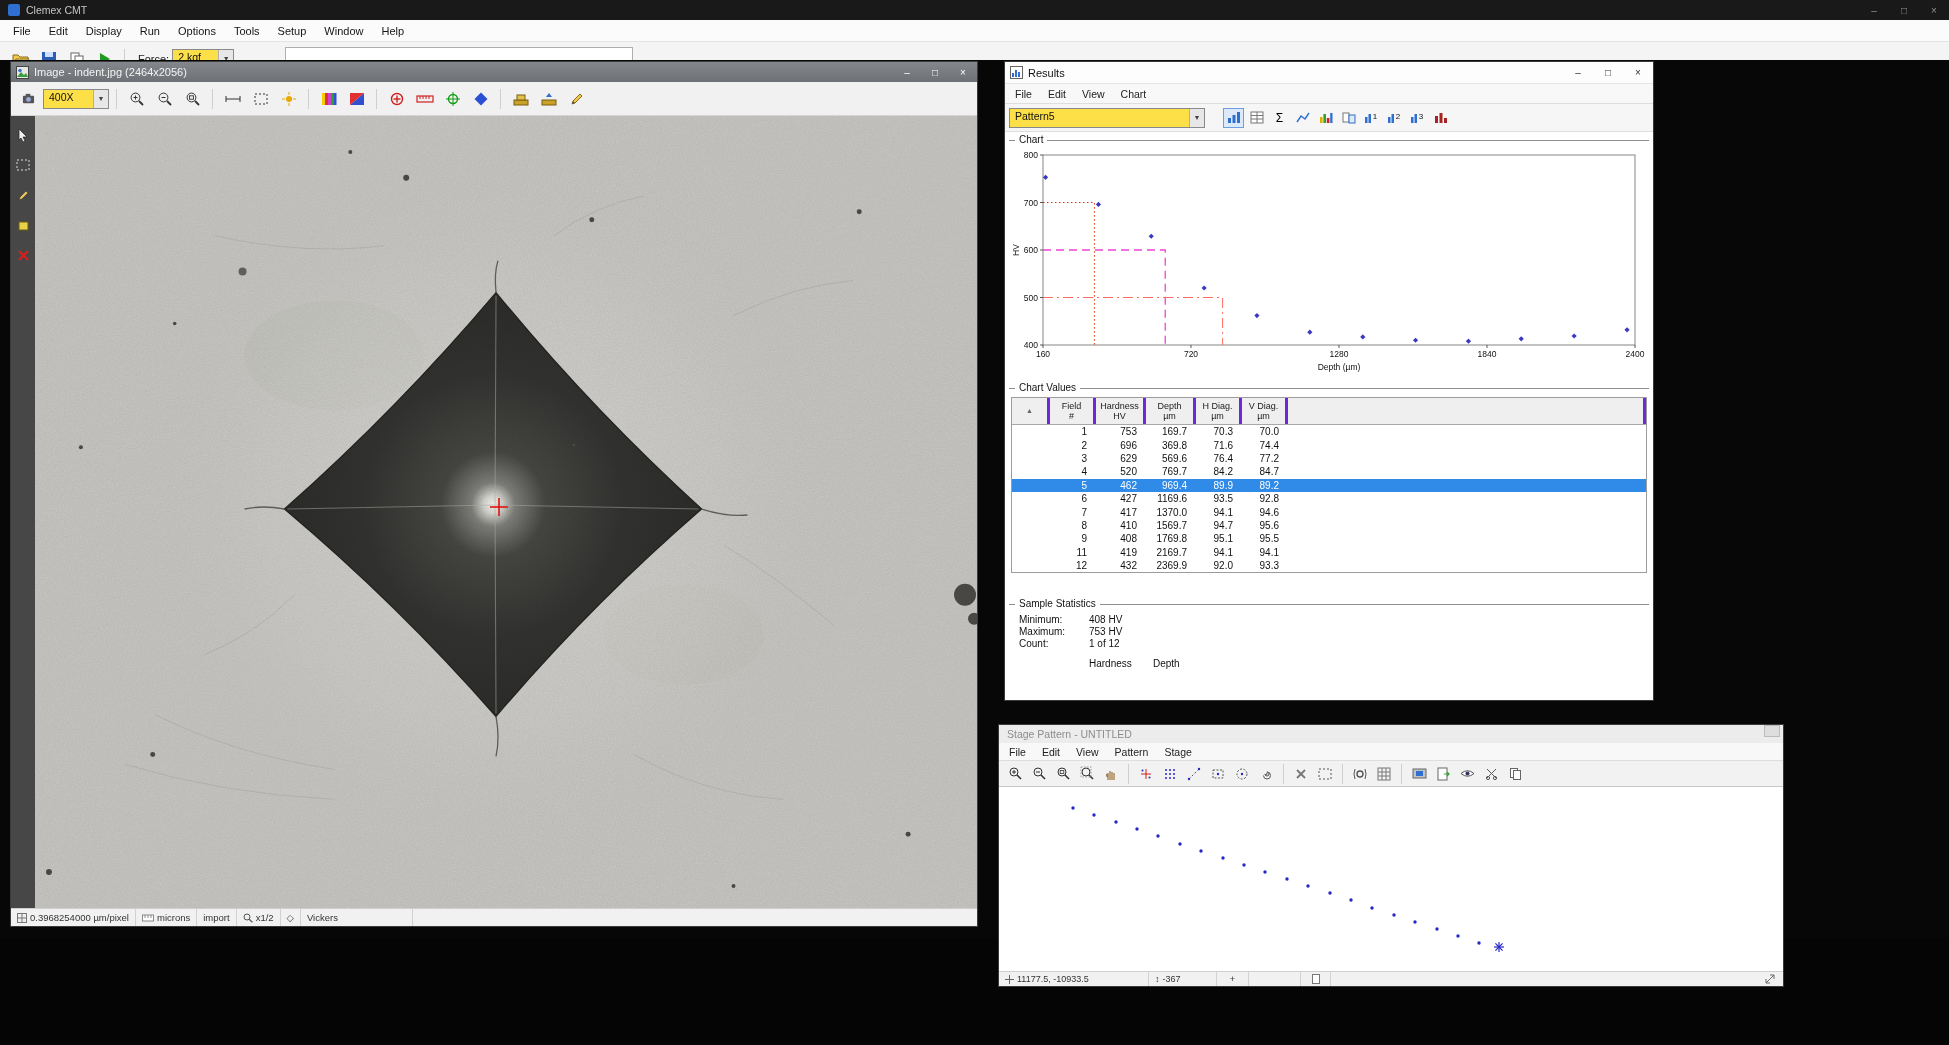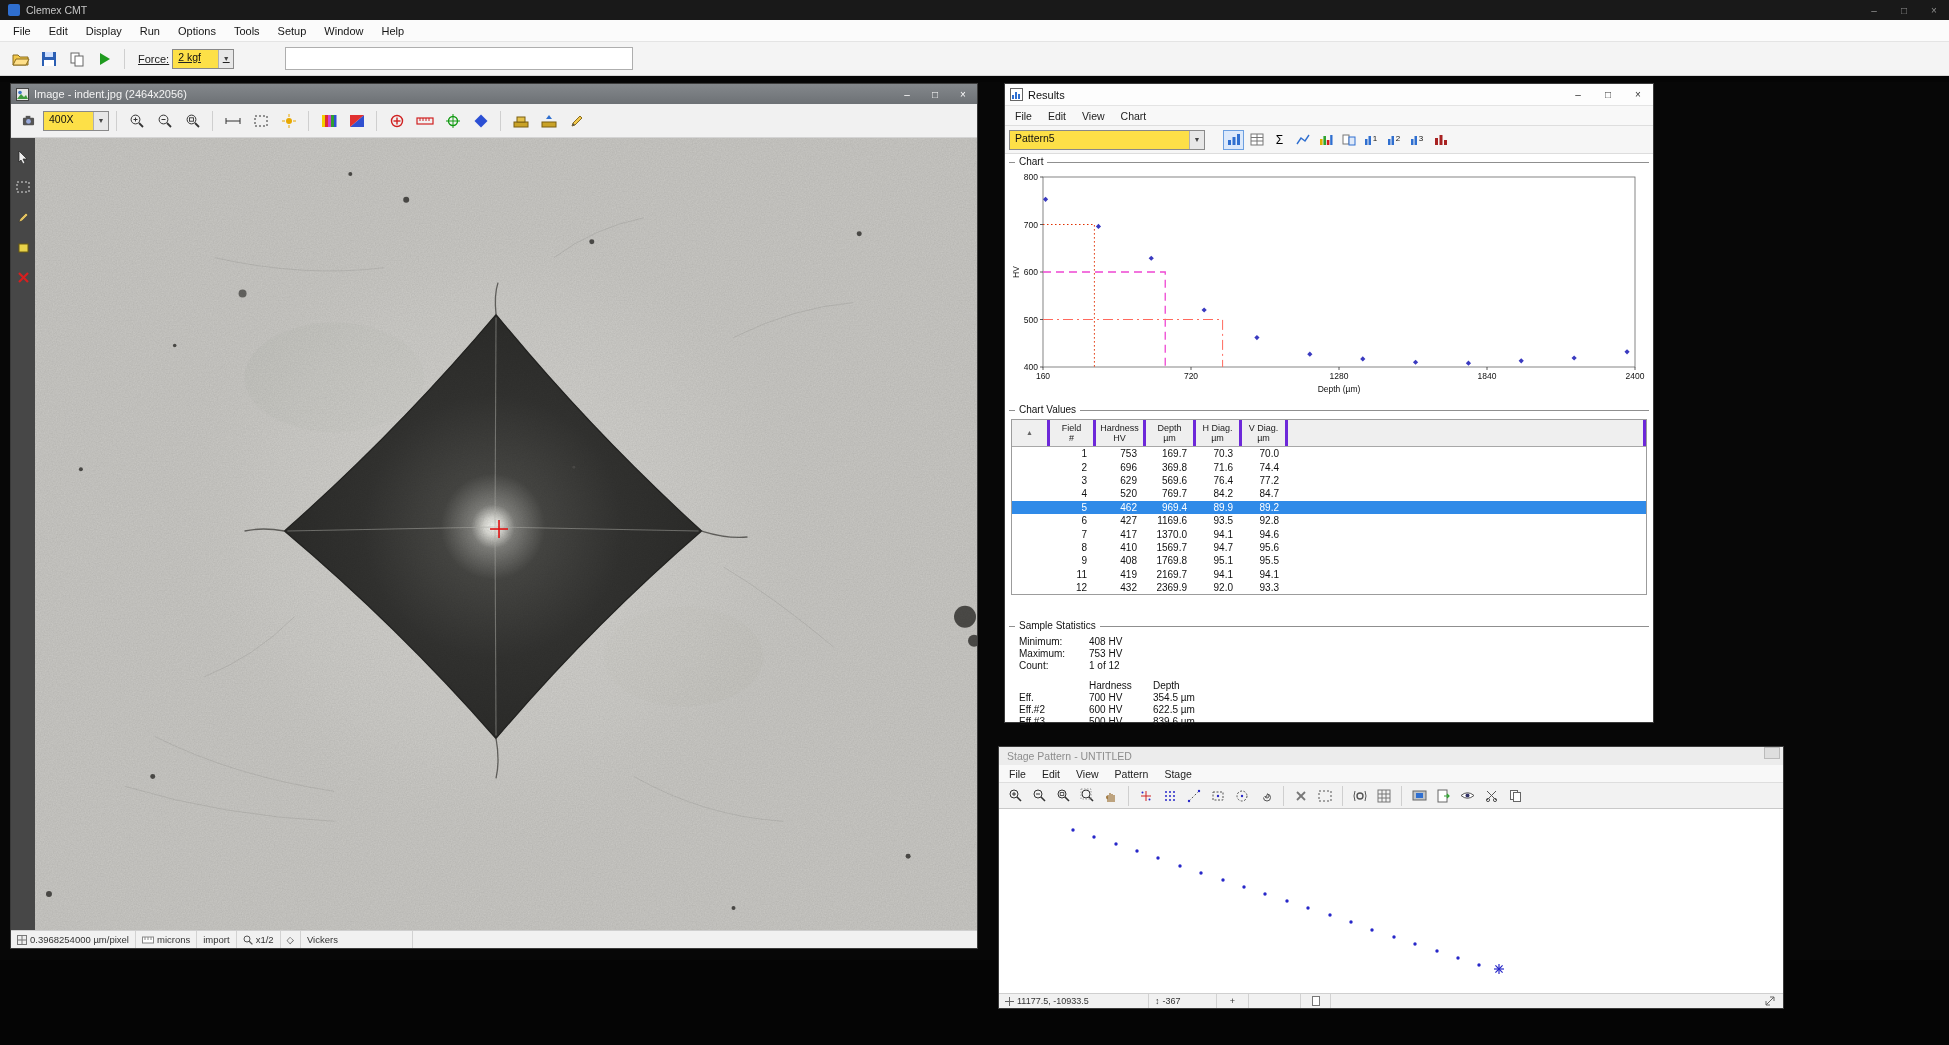--- a/index.html
+++ b/index.html
@@ -25,21 +25,21 @@
     gap:3px; padding-left:8px; font-size:11px; color:#222;text-decoration:underline; }
   .tbtn { width:25px; height:25px; display:flex; align-items:center; justify-content:center;
     border:1px solid transparent; background:transparent; padding:0; }
   .tsep { width:1px; height:20px; background:#cfcfcf; margin:0 4px; }
   .combo { height:20px; background:#fde047; border:1px solid #898989; display:flex; align-items:stretch; font-size:10.5px; color:#111; }
   .combo-text { padding:1px 5px 0 5px; flex:1; white-space:nowrap; }
   .combo-arrow { width:15px; background:#e7e7e7; border-left:1px solid #b0b0b0;
     display:flex; align-items:center; justify-content:center; font-size:7px; color:#444; }
   .cmdbox { width:348px; height:23px; border:1px solid #aeaeae; background:#fff; margin-left:48px; font-size:11px; padding:0 4px; }
   
-  .mdi { position:absolute; left:0; top:82px; width:1949px; height:878px; background:#070707; }
+  .mdi { position:absolute; left:0; top:60px; width:1949px; height:878px; background:#070707; }
   .window { position:absolute; background:#fff; border:1px solid #3a3a3a; }
   .titlebar { display:flex; align-items:center; font-size:11px; white-space:nowrap; }
   .titlebar.gray { height:20px; background:linear-gradient(#84888c,#6d7175); color:#f3f3f3; }
   .titlebar.gray .win-ctrl { width:28px; color:#fff; }
   .titlebar.white { height:22px; background:#fdfdfd; color:#111; border-bottom:1px solid #e4e4e4; }
   .titlebar.white .win-ctrl { width:30px; color:#333; }
   .titlebar.pale { height:18px; background:#ececec; color:#8d8d8d; font-size:10.5px; }
   .win-ctrls { margin-left:auto; display:flex; height:100%; }
   .small-ico { width:13px; height:13px; margin:0 5px 0 5px; flex:0 0 auto; }
   .menubar { display:flex; align-items:center; font-size:10.5px; background:#f8f8f8;
@@ -725,37 +725,20 @@
             </div>
           <div class="stat-line">
               <span class="stat-label">Count:</span>
               <span>1 of 12</span>
             </div>
           <div class="stat-line stats-colhead">
             <span class="stat-label"></span>
             <span class="stat-h">Hardness</span>
             <span class="stat-d">Depth</span>
           </div>
-          <div>
-              <div class="stat-line">
-                <span class="stat-label">Eff.</span>
-                <span class="stat-h">700 HV</span>
-                <span class="stat-d">354.5 µm</span>
-              </div>
-              <div class="stat-line">
-                <span class="stat-label">Eff.#2</span>
-                <span class="stat-h">600 HV</span>
-                <span class="stat-d">622.5 µm</span>
-              </div>
-              <div class="stat-line">
-                <span class="stat-label">Eff.#3</span>
-                <span class="stat-h">500 HV</span>
-                <span class="stat-d">839.6 µm</span>
-              </div>
-            </div>
         </div>
       </div>
     </div>
   </div>
 
   <div class="window stage-win">
     <div class="titlebar pale">
       <span style="margin-left:8px;">Stage Pattern - UNTITLED</span>
       <div class="win-ctrls">
           <span class="stage-close"></span>

